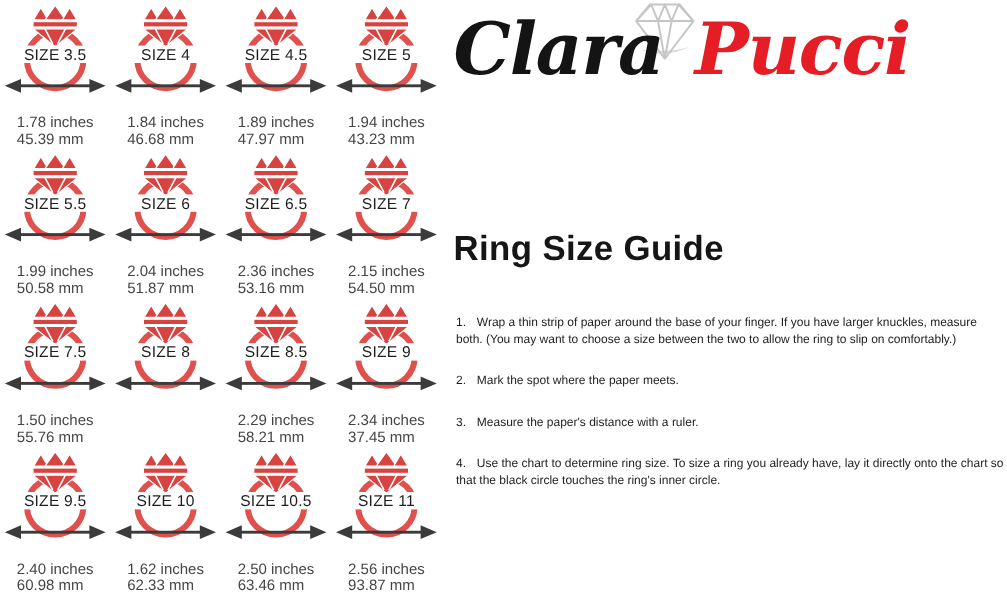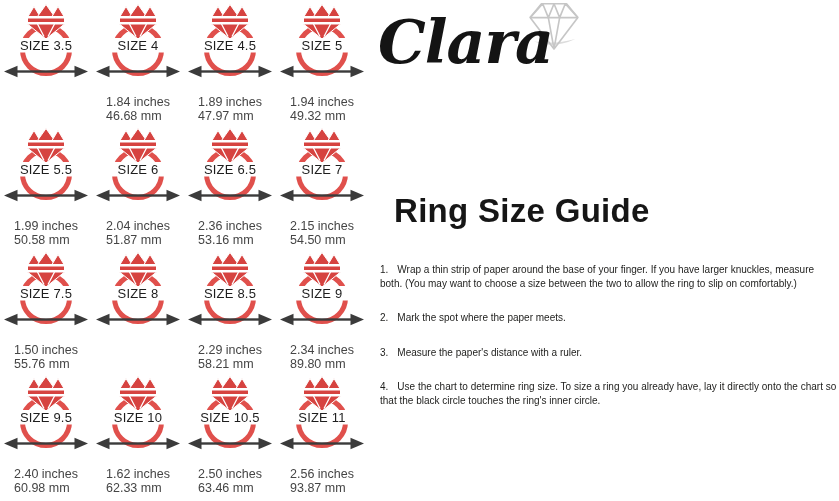--- a/index.html
+++ b/index.html
@@ -34,22 +34,22 @@
   .logo{position:relative;height:108px;}
   .logo-diamond{position:absolute;left:140px;top:0;width:72px;height:54px;z-index:0;}
   .logo-words{
     position:absolute;left:0;top:12px;display:flex;gap:26px;align-items:flex-end;z-index:1;
     font-family:"DejaVu Serif",serif;font-style:italic;font-weight:700;
     font-size:60px;line-height:1;letter-spacing:-1px;white-space:nowrap;
   }
   .clara{color:var(--brand-black);}
   .pucci{color:var(--brand-red);}
   .guide-title{
-    position:absolute;left:16px;top:192px;
-    font-size:33px;font-weight:bold;color:#161616;letter-spacing:.3px;
+    position:absolute;left:0;top:192px;
+    font-size:29px;font-weight:bold;color:#161616;letter-spacing:.3px;
   }
   .steps{position:absolute;left:2px;top:253px;width:458px;}
   .step{
     font-size:10px;line-height:1.42;color:var(--text);
     margin-bottom:20px;
   }
   .step-num{margin-right:9px;}
 </style>
 </head>
 <body>
@@ -74,20 +74,24 @@
 </svg>
 
 <div class="chart-grid">
 
   <div class="cell">
     <svg class="ringsvg" viewBox="0 0 90 86">
       <use href="#ringshape"></use>
       <rect class="band" x="13.5" y="34" width="63" height="14.5"></rect>
       <text class="sizelabel" x="45" y="45.8" text-anchor="middle">SIZE 3.5</text>
     </svg>
+    <div class="meas">
+      <div>1.78 inches</div>
+      <div>45.39 mm</div>
+    </div>
   </div>
 
   <div class="cell">
     <svg class="ringsvg" viewBox="0 0 90 86">
       <use href="#ringshape"></use>
       <rect class="band" x="13.5" y="34" width="63" height="14.5"></rect>
       <text class="sizelabel" x="45" y="45.8" text-anchor="middle">SIZE 4</text>
     </svg>
     <div class="meas">
       <div>1.84 inches</div>
@@ -108,21 +112,21 @@
   </div>
 
   <div class="cell">
     <svg class="ringsvg" viewBox="0 0 90 86">
       <use href="#ringshape"></use>
       <rect class="band" x="13.5" y="34" width="63" height="14.5"></rect>
       <text class="sizelabel" x="45" y="45.8" text-anchor="middle">SIZE 5</text>
     </svg>
     <div class="meas">
       <div>1.94 inches</div>
-      <div>49.32 mm</div>
+      <div>43.23 mm</div>
     </div>
   </div>
 
   <div class="cell">
     <svg class="ringsvg" viewBox="0 0 90 86">
       <use href="#ringshape"></use>
       <rect class="band" x="13.5" y="34" width="63" height="14.5"></rect>
       <text class="sizelabel" x="45" y="45.8" text-anchor="middle">SIZE 5.5</text>
     </svg>
     <div class="meas">
@@ -200,21 +204,21 @@
   </div>
 
   <div class="cell">
     <svg class="ringsvg" viewBox="0 0 90 86">
       <use href="#ringshape"></use>
       <rect class="band" x="13.5" y="34" width="63" height="14.5"></rect>
       <text class="sizelabel" x="45" y="45.8" text-anchor="middle">SIZE 9</text>
     </svg>
     <div class="meas">
       <div>2.34 inches</div>
-      <div>89.80 mm</div>
+      <div>37.45 mm</div>
     </div>
   </div>
 
   <div class="cell">
     <svg class="ringsvg" viewBox="0 0 90 86">
       <use href="#ringshape"></use>
       <rect class="band" x="13.5" y="34" width="63" height="14.5"></rect>
       <text class="sizelabel" x="45" y="45.8" text-anchor="middle">SIZE 9.5</text>
     </svg>
     <div class="meas">
@@ -268,20 +272,21 @@
       <path d="M18,66 Q50,78 84,62 Q52,71 18,66 Z" fill="#dcdcdc"></path>
       <g fill="none" stroke="var(--diamond-outline,#c6c6c6)" stroke-width="2.6" stroke-linejoin="round">
         <polygon points="50,78 12,28 30,6 70,6 88,28"></polygon>
         <line x1="12" y1="28" x2="88" y2="28"></line>
         <polyline points="12,28 32,6 41,28 50,6 59,28 68,6 88,28"></polyline>
         <path d="M41,28 L50,78 M59,28 L50,78"></path>
       </g>
     </svg>
     <div class="logo-words">
       <span class="clara">Clara</span>
+      <span class="pucci">Pucci</span>
     </div>
   </div>
 
   <div class="guide-title">Ring Size Guide</div>
 
   <div class="steps">
     <p class="step"><span class="step-num">1.</span><span>Wrap a thin strip of paper around the base of your finger. If you have larger knuckles, measure both. (You may want to choose a size between the two to allow the ring to slip on comfortably.)</span></p>
     <p class="step"><span class="step-num">2.</span><span>Mark the spot where the paper meets.</span></p>
     <p class="step"><span class="step-num">3.</span><span>Measure the paper's distance with a ruler.</span></p>
     <p class="step"><span class="step-num">4.</span><span>Use the chart to determine ring size. To size a ring you already have, lay it directly onto the chart so that the black circle touches the ring's inner circle.</span></p>

